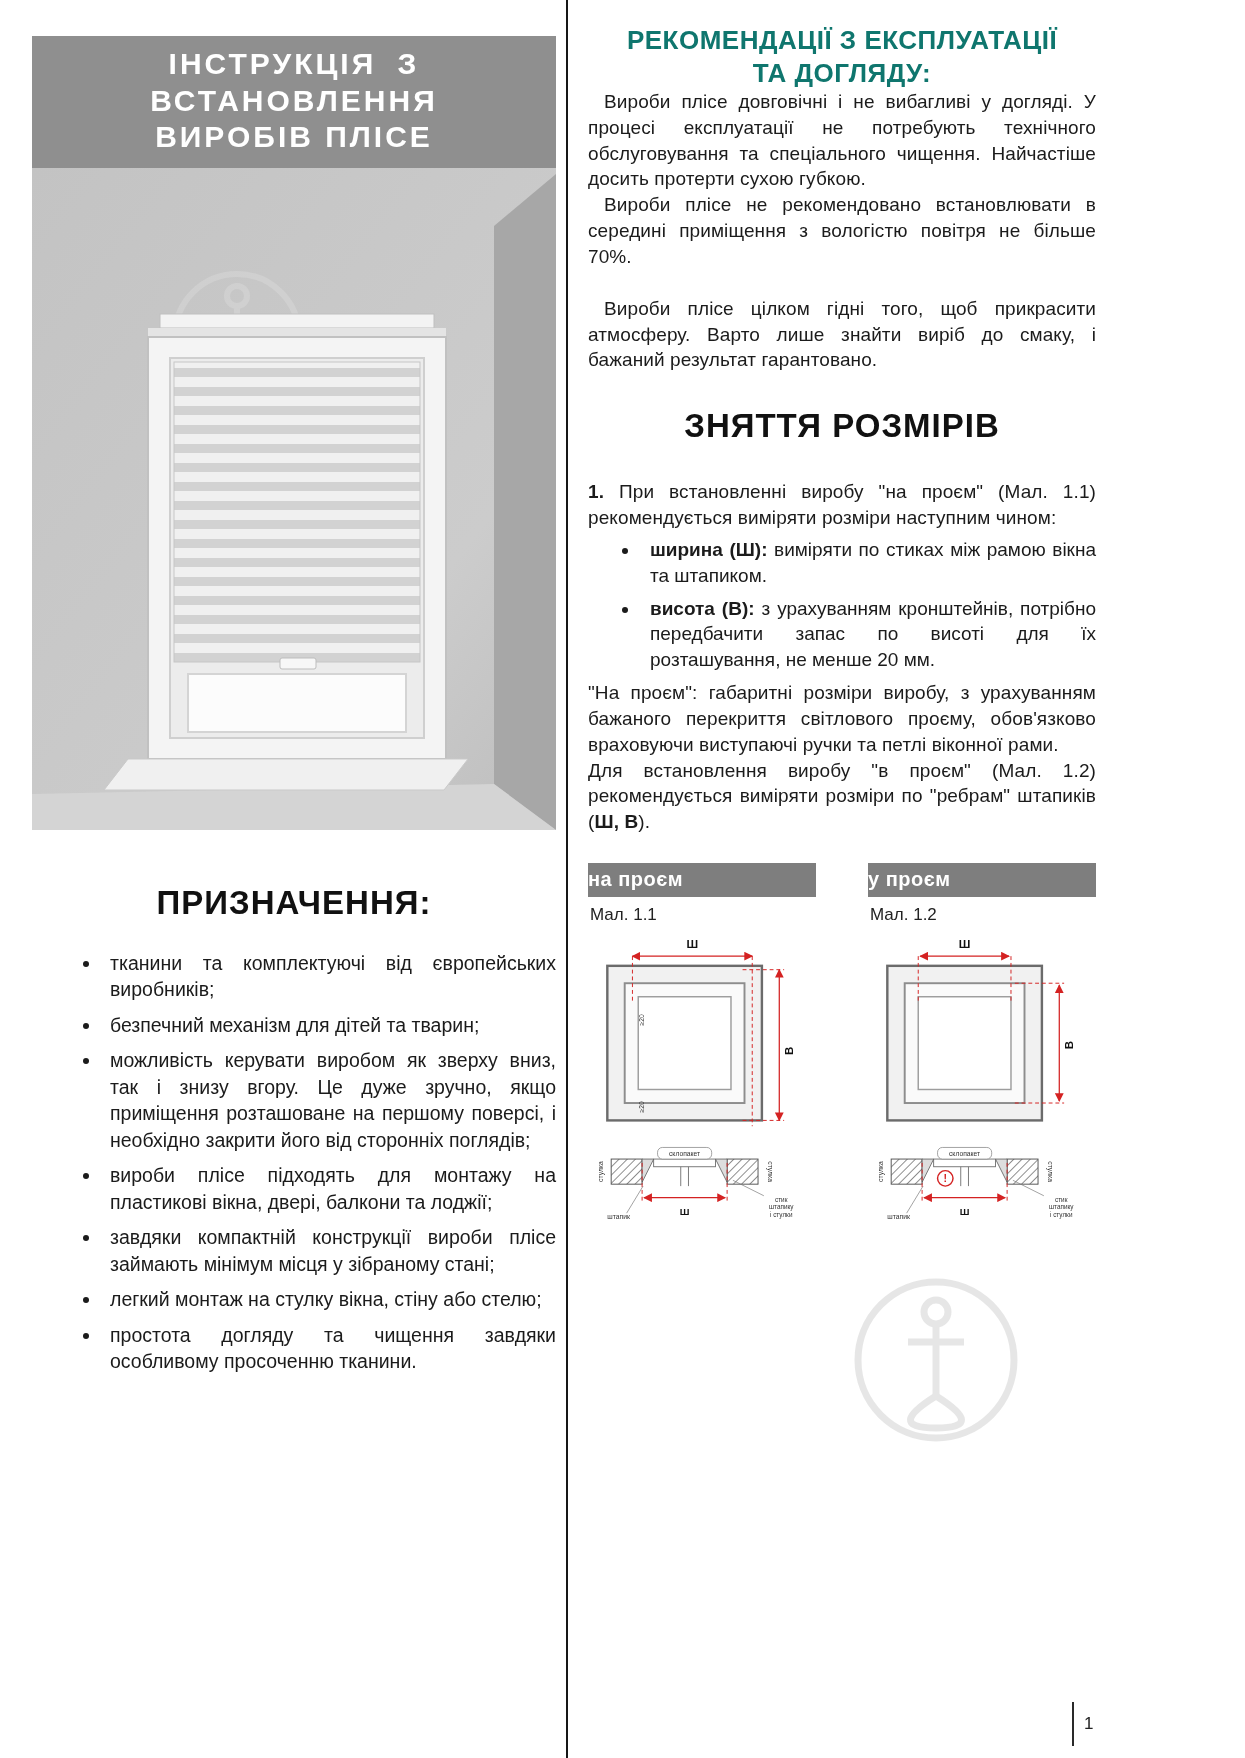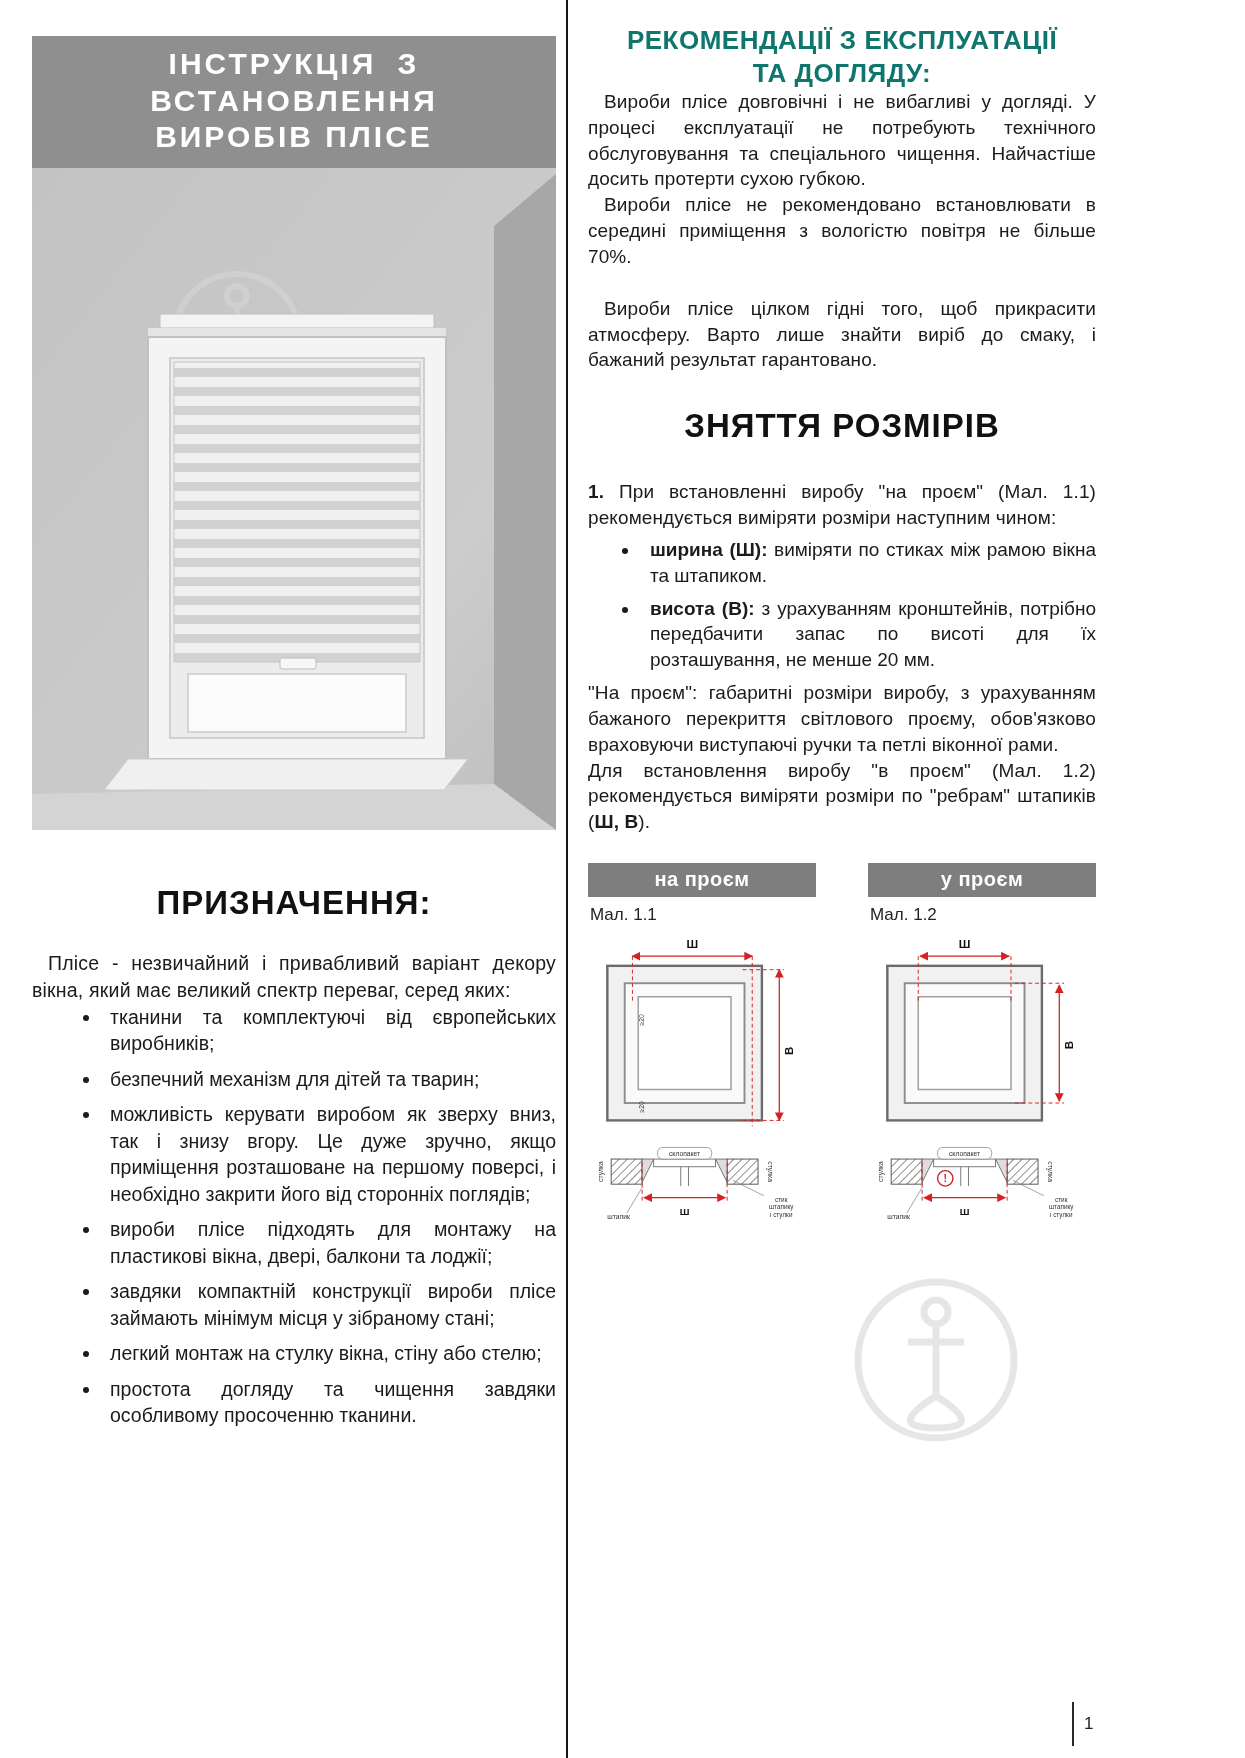--- a/index.html
+++ b/index.html
@@ -51,21 +51,21 @@
     font-size:19px; line-height:1.36; text-align:justify;
     padding-left:10px; margin-bottom:7px;
   }
   .rtext { font-size:19px; line-height:1.36; text-align:justify; letter-spacing:0.1px; }
   b.inline { font-weight:bold; }
   
   .figs { display:flex; justify-content:space-between; margin-top:28px; }
   .fig { width:228px; }
   .fig-h {
     background:#7e7e7e; color:#fff; font-weight:bold; font-size:20px;
-    text-align:center; padding:5px 0 6px; letter-spacing:0.5px;
+    padding:5px 0 6px; letter-spacing:0.5px;
   }
   .fig-label { font-size:17px; margin:8px 0 2px 2px; color:#222; }
   .figsvg { width:228px; height:296px; display:block; }
   .f-dim { font-size:12px; font-weight:bold; fill:#111; font-family:"Liberation Sans",sans-serif; }
   .f-dim2 { font-size:10px; font-weight:bold; fill:#111; font-family:"Liberation Sans",sans-serif; }
   .f-tiny { font-size:7px; fill:#333; font-family:"Liberation Sans",sans-serif; }
   .f-micro { font-size:6.6px; fill:#333; font-family:"Liberation Sans",sans-serif; }
   .warning { margin-top:36px; }
   
   .page-foot {
@@ -124,21 +124,20 @@
     <rect x="142" y="194" width="246" height="300" fill="url(#pleats)" stroke="#c6c6c6" stroke-width="1"></rect>
     <rect x="248" y="490" width="36" height="11" rx="2" fill="#f7f7f7" stroke="#bdbdbd" stroke-width="1"></rect>
 
     <rect x="156" y="506" width="218" height="58" fill="#fcfcfc" stroke="#d4d4d4" stroke-width="2"></rect>
 
     <polygon points="96,591 436,591 412,622 72,622" fill="#f0f0f0" stroke="#c9c9c9" stroke-width="1"></polygon>
   </svg>
 
   <h2 class="section">ПРИЗНАЧЕННЯ:</h2>
 
-  <p class="body-text indent">Плісе - незвичайний і привабливий варіант декору вікна, який має великий спектр переваг, серед яких:</p>
 
   <ul class="adv">
     <li>тканини та комплектуючі від європейських виробників;</li>
     <li>безпечний механізм для дітей та тварин;</li>
     <li>можливість керувати виробом як зверху вниз, так і знизу вгору. Це дуже зручно, якщо приміщення розташоване на першому поверсі, і необхідно закрити його від сторонніх поглядів;</li>
     <li>вироби плісе підходять для монтажу на пластикові вікна, двері, балкони та лоджії;</li>
     <li>завдяки компактній конструкції вироби плісе займають мінімум місця у зібраному стані;</li>
     <li>легкий монтаж на стулку вікна, стіну або стелю;</li>
     <li>простота догляду та чищення завдяки особливому просоченню тканини.</li>
   </ul>

